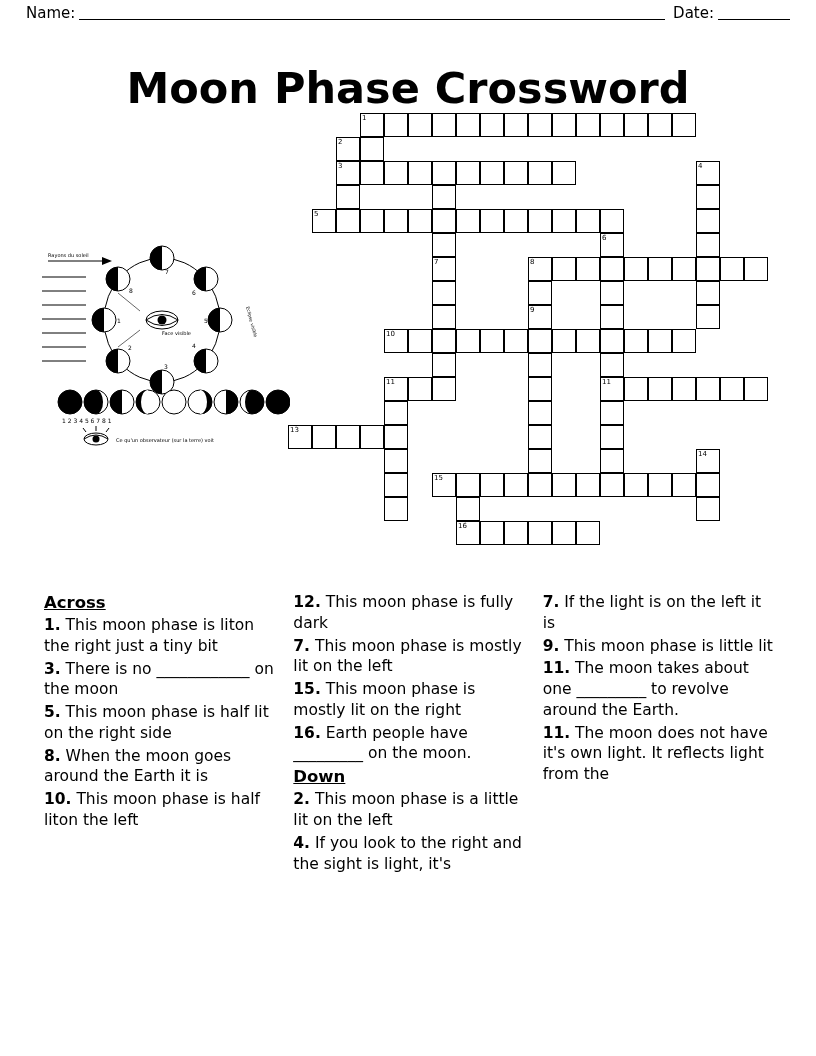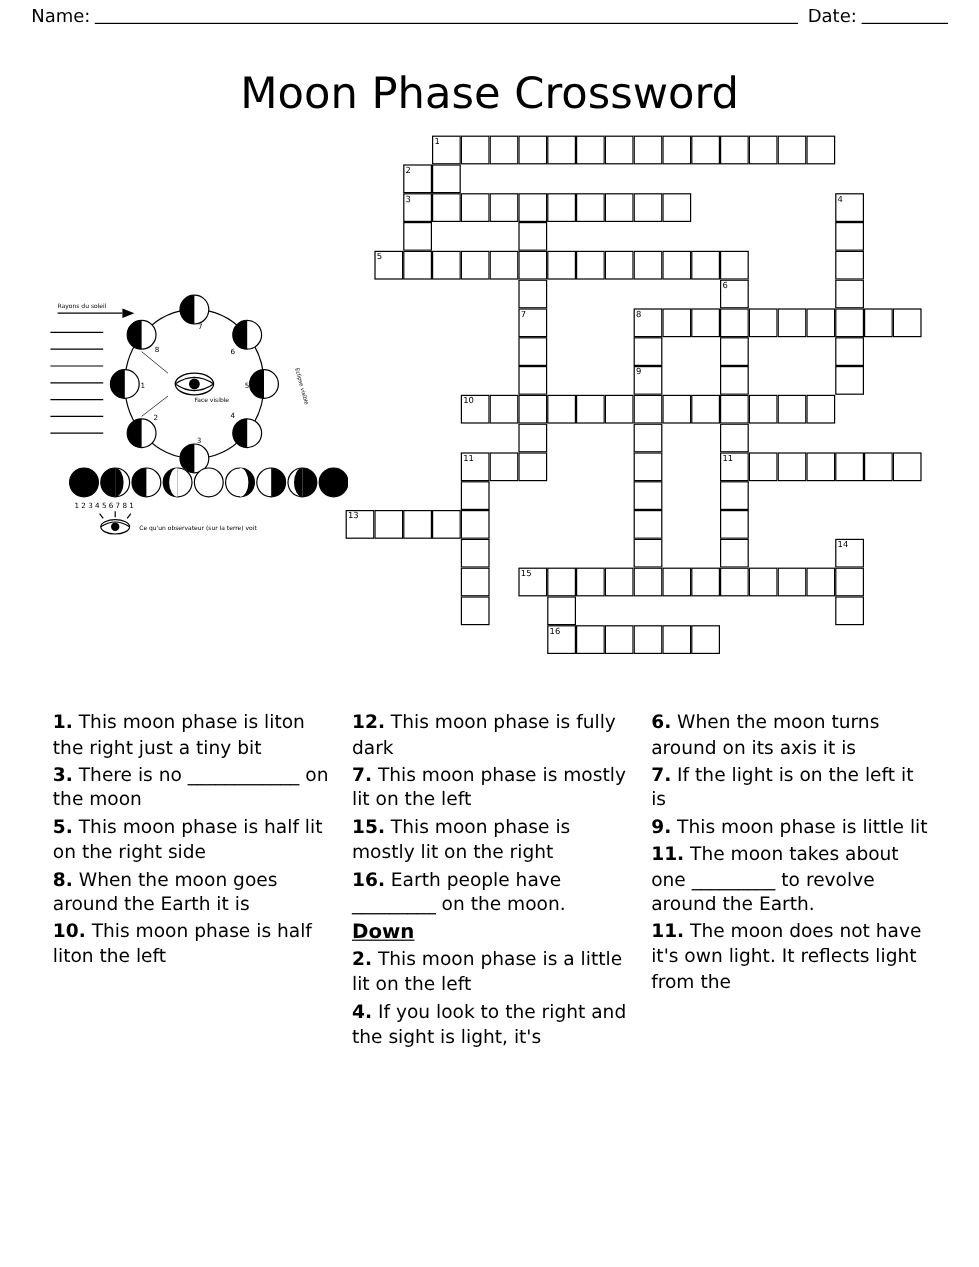--- a/index.html
+++ b/index.html
@@ -47,22 +47,22 @@
     margin: 0 26px 0 4px;
   }
 
   
   .title {
     position: absolute;
     top: 34px;
     left: 0;
     width: 816px;
     text-align: center;
-    font-size: 36px;
-    font-weight: normal;
+    font-size: 43px;
+    font-weight: bold;
     font-family: "DejaVu Sans", sans-serif;
     letter-spacing: 0px;
   }
 
   
   .diagram {
     position: absolute;
     left: 40px;
     top: 235px;
     width: 250px;
@@ -428,35 +428,35 @@
     </div>
     <div class="cell" style="left: 195px; top: 416px;"></div>
     <div class="cell" style="left: 219px; top: 416px;"></div>
     <div class="cell" style="left: 243px; top: 416px;"></div>
     <div class="cell" style="left: 267px; top: 416px;"></div>
     <div class="cell" style="left: 291px; top: 416px;"></div>
   </div>
 
 <div class="clues">
   <div class="clue-col">
+      <span class="clue-heading">Across</span>
       <div class="clue"><b>1.</b><span> This moon phase is liton the right just a tiny bit</span></div>
       <div class="clue"><b>3.</b><span> There is no ____________ on the moon</span></div>
       <div class="clue"><b>5.</b><span> This moon phase is half lit on the right side</span></div>
       <div class="clue"><b>8.</b><span> When the moon goes around the Earth it is</span></div>
       <div class="clue"><b>10.</b><span> This moon phase is half liton the left</span></div>
     </div>
   <div class="clue-col">
       <div class="clue"><b>12.</b><span> This moon phase is fully dark</span></div>
       <div class="clue"><b>7.</b><span> This moon phase is mostly lit on the left</span></div>
       <div class="clue"><b>15.</b><span> This moon phase is mostly lit on the right</span></div>
       <div class="clue"><b>16.</b><span> Earth people have _________ on the moon.</span></div>
       <span class="clue-heading">Down</span>
       <div class="clue"><b>2.</b><span> This moon phase is a little lit on the left</span></div>
       <div class="clue"><b>4.</b><span> If you look to the right and the sight is light, it's</span></div>
     </div>
   <div class="clue-col">
-      <div class="clue"><b>6.</b><span> When the moon turns around on its axis it is</span></div>
       <div class="clue"><b>7.</b><span> If the light is on the left it is</span></div>
       <div class="clue"><b>9.</b><span> This moon phase is little lit</span></div>
       <div class="clue"><b>11.</b><span> The moon takes about one _________ to revolve around the Earth.</span></div>
       <div class="clue"><b>11.</b><span> The moon does not have it's own light. It reflects light from the</span></div>
     </div>
 </div>
 
 </body></html>

